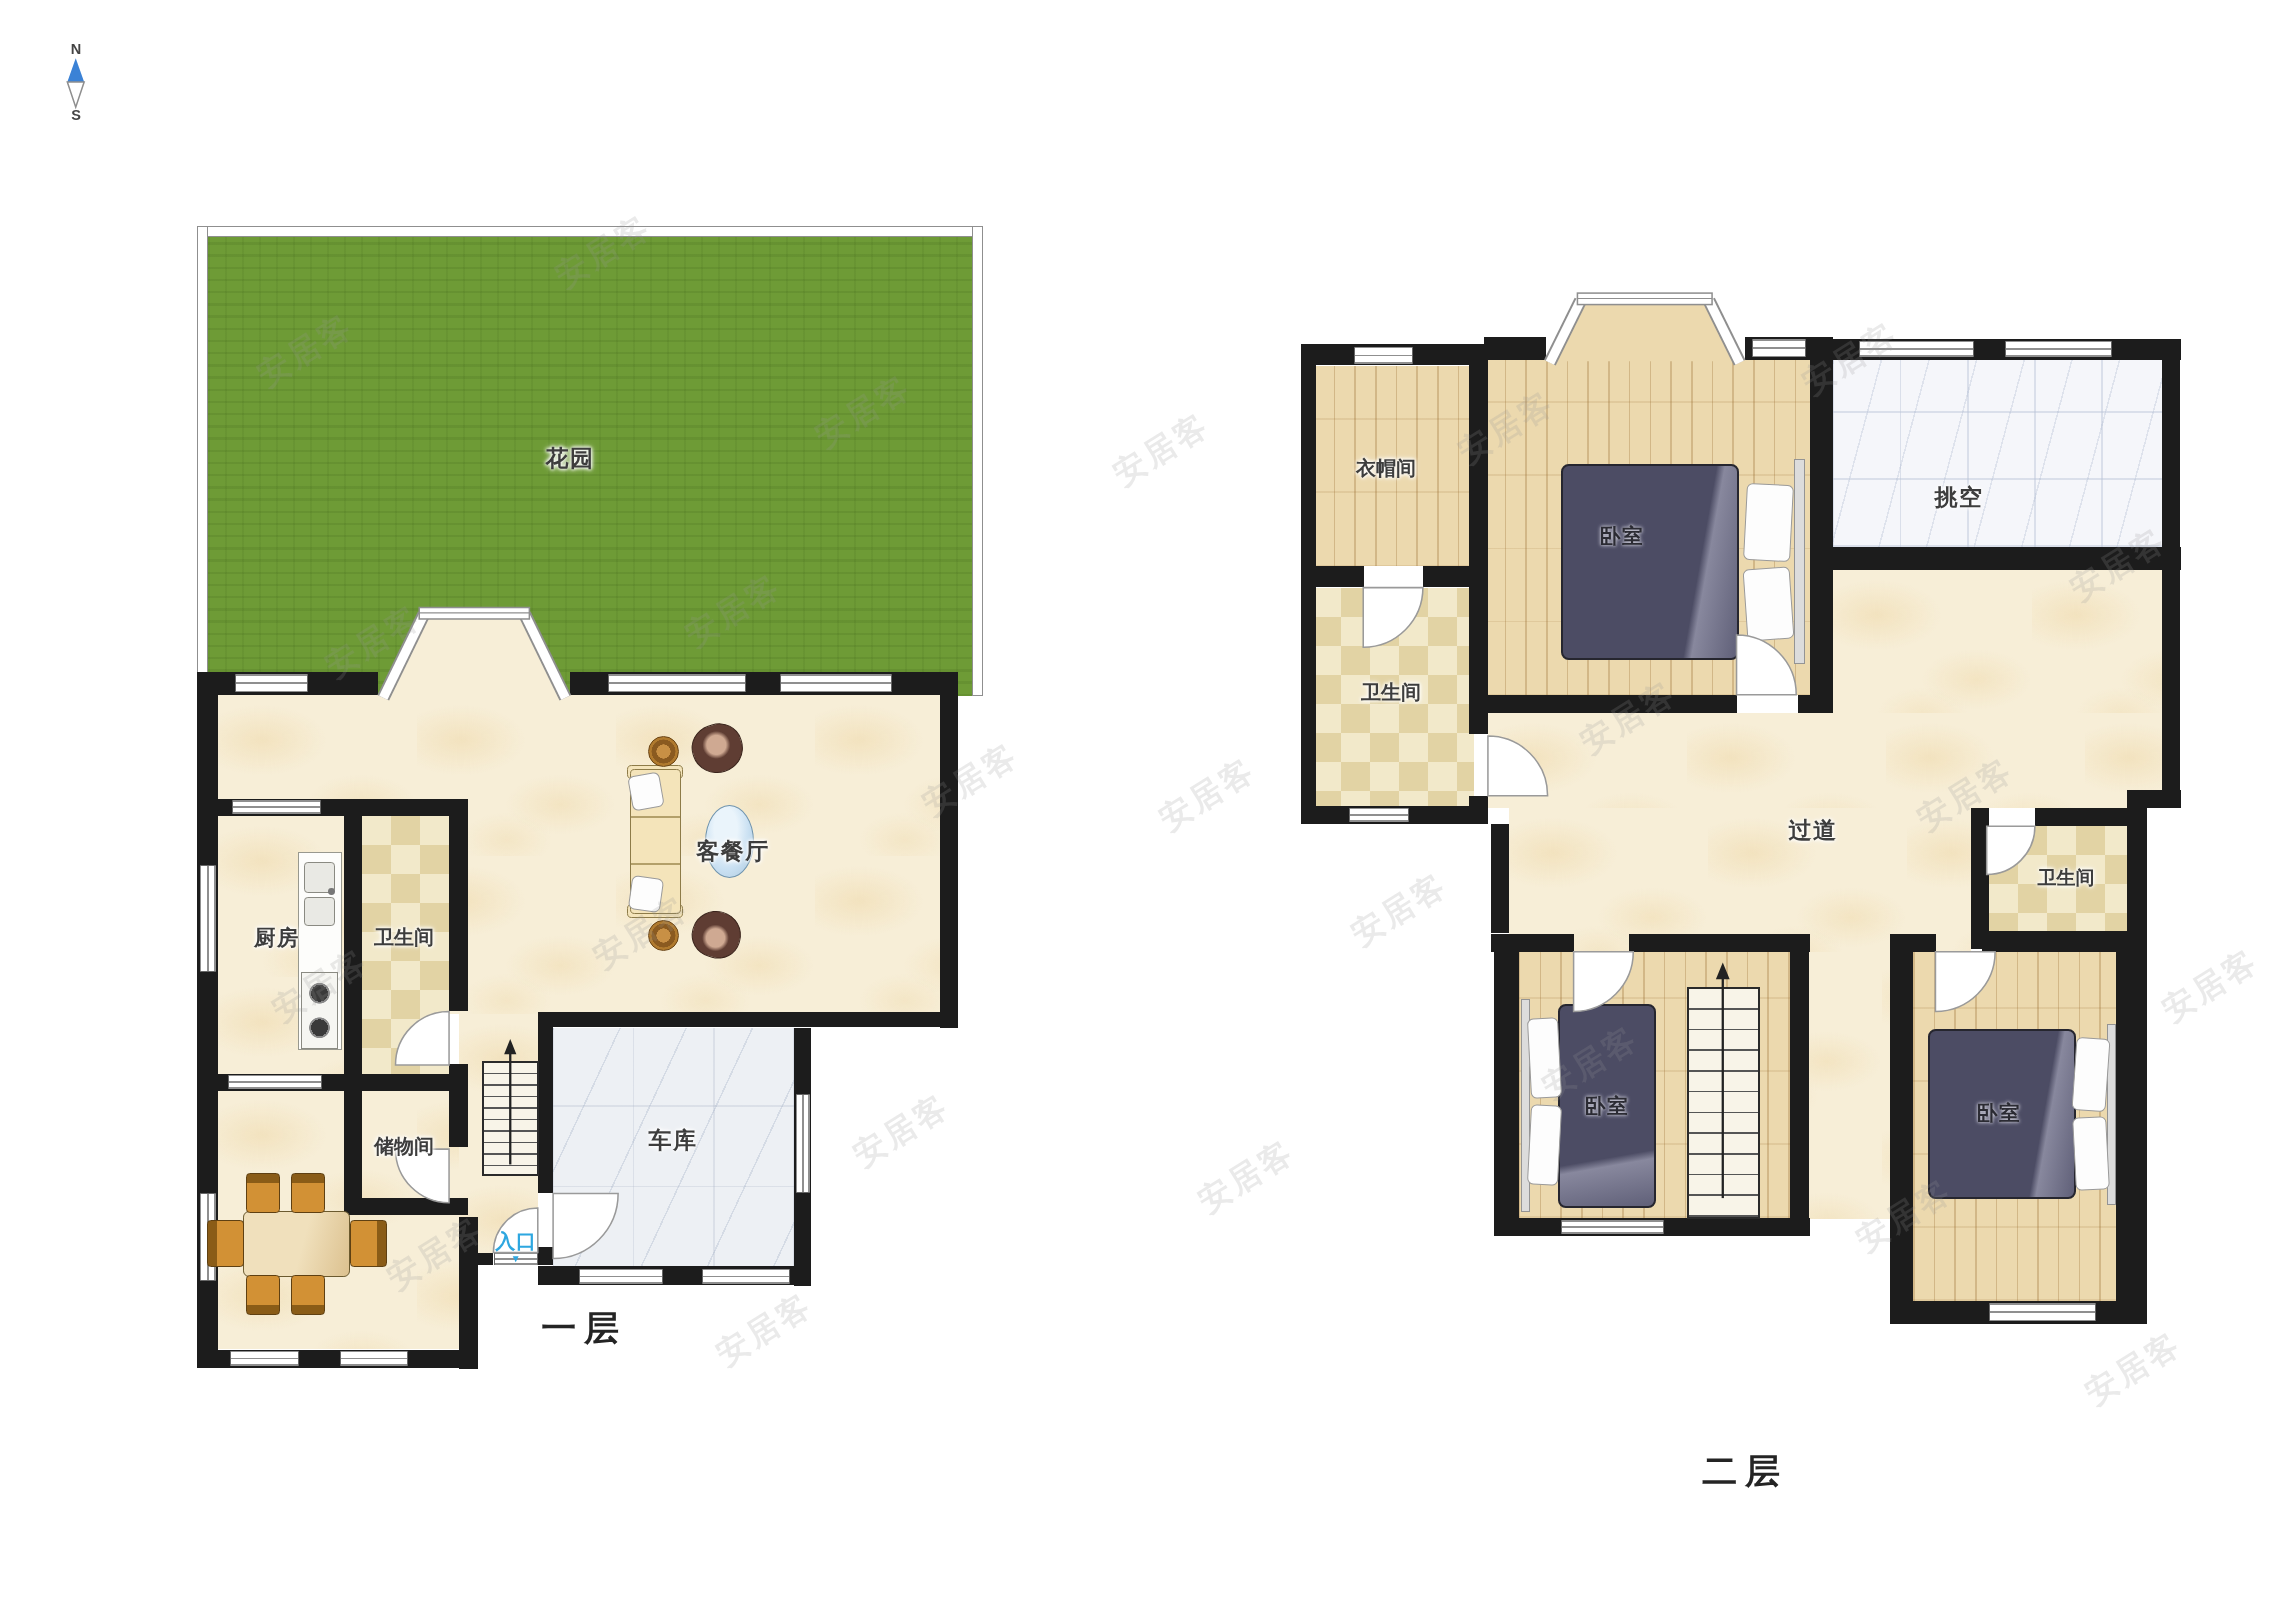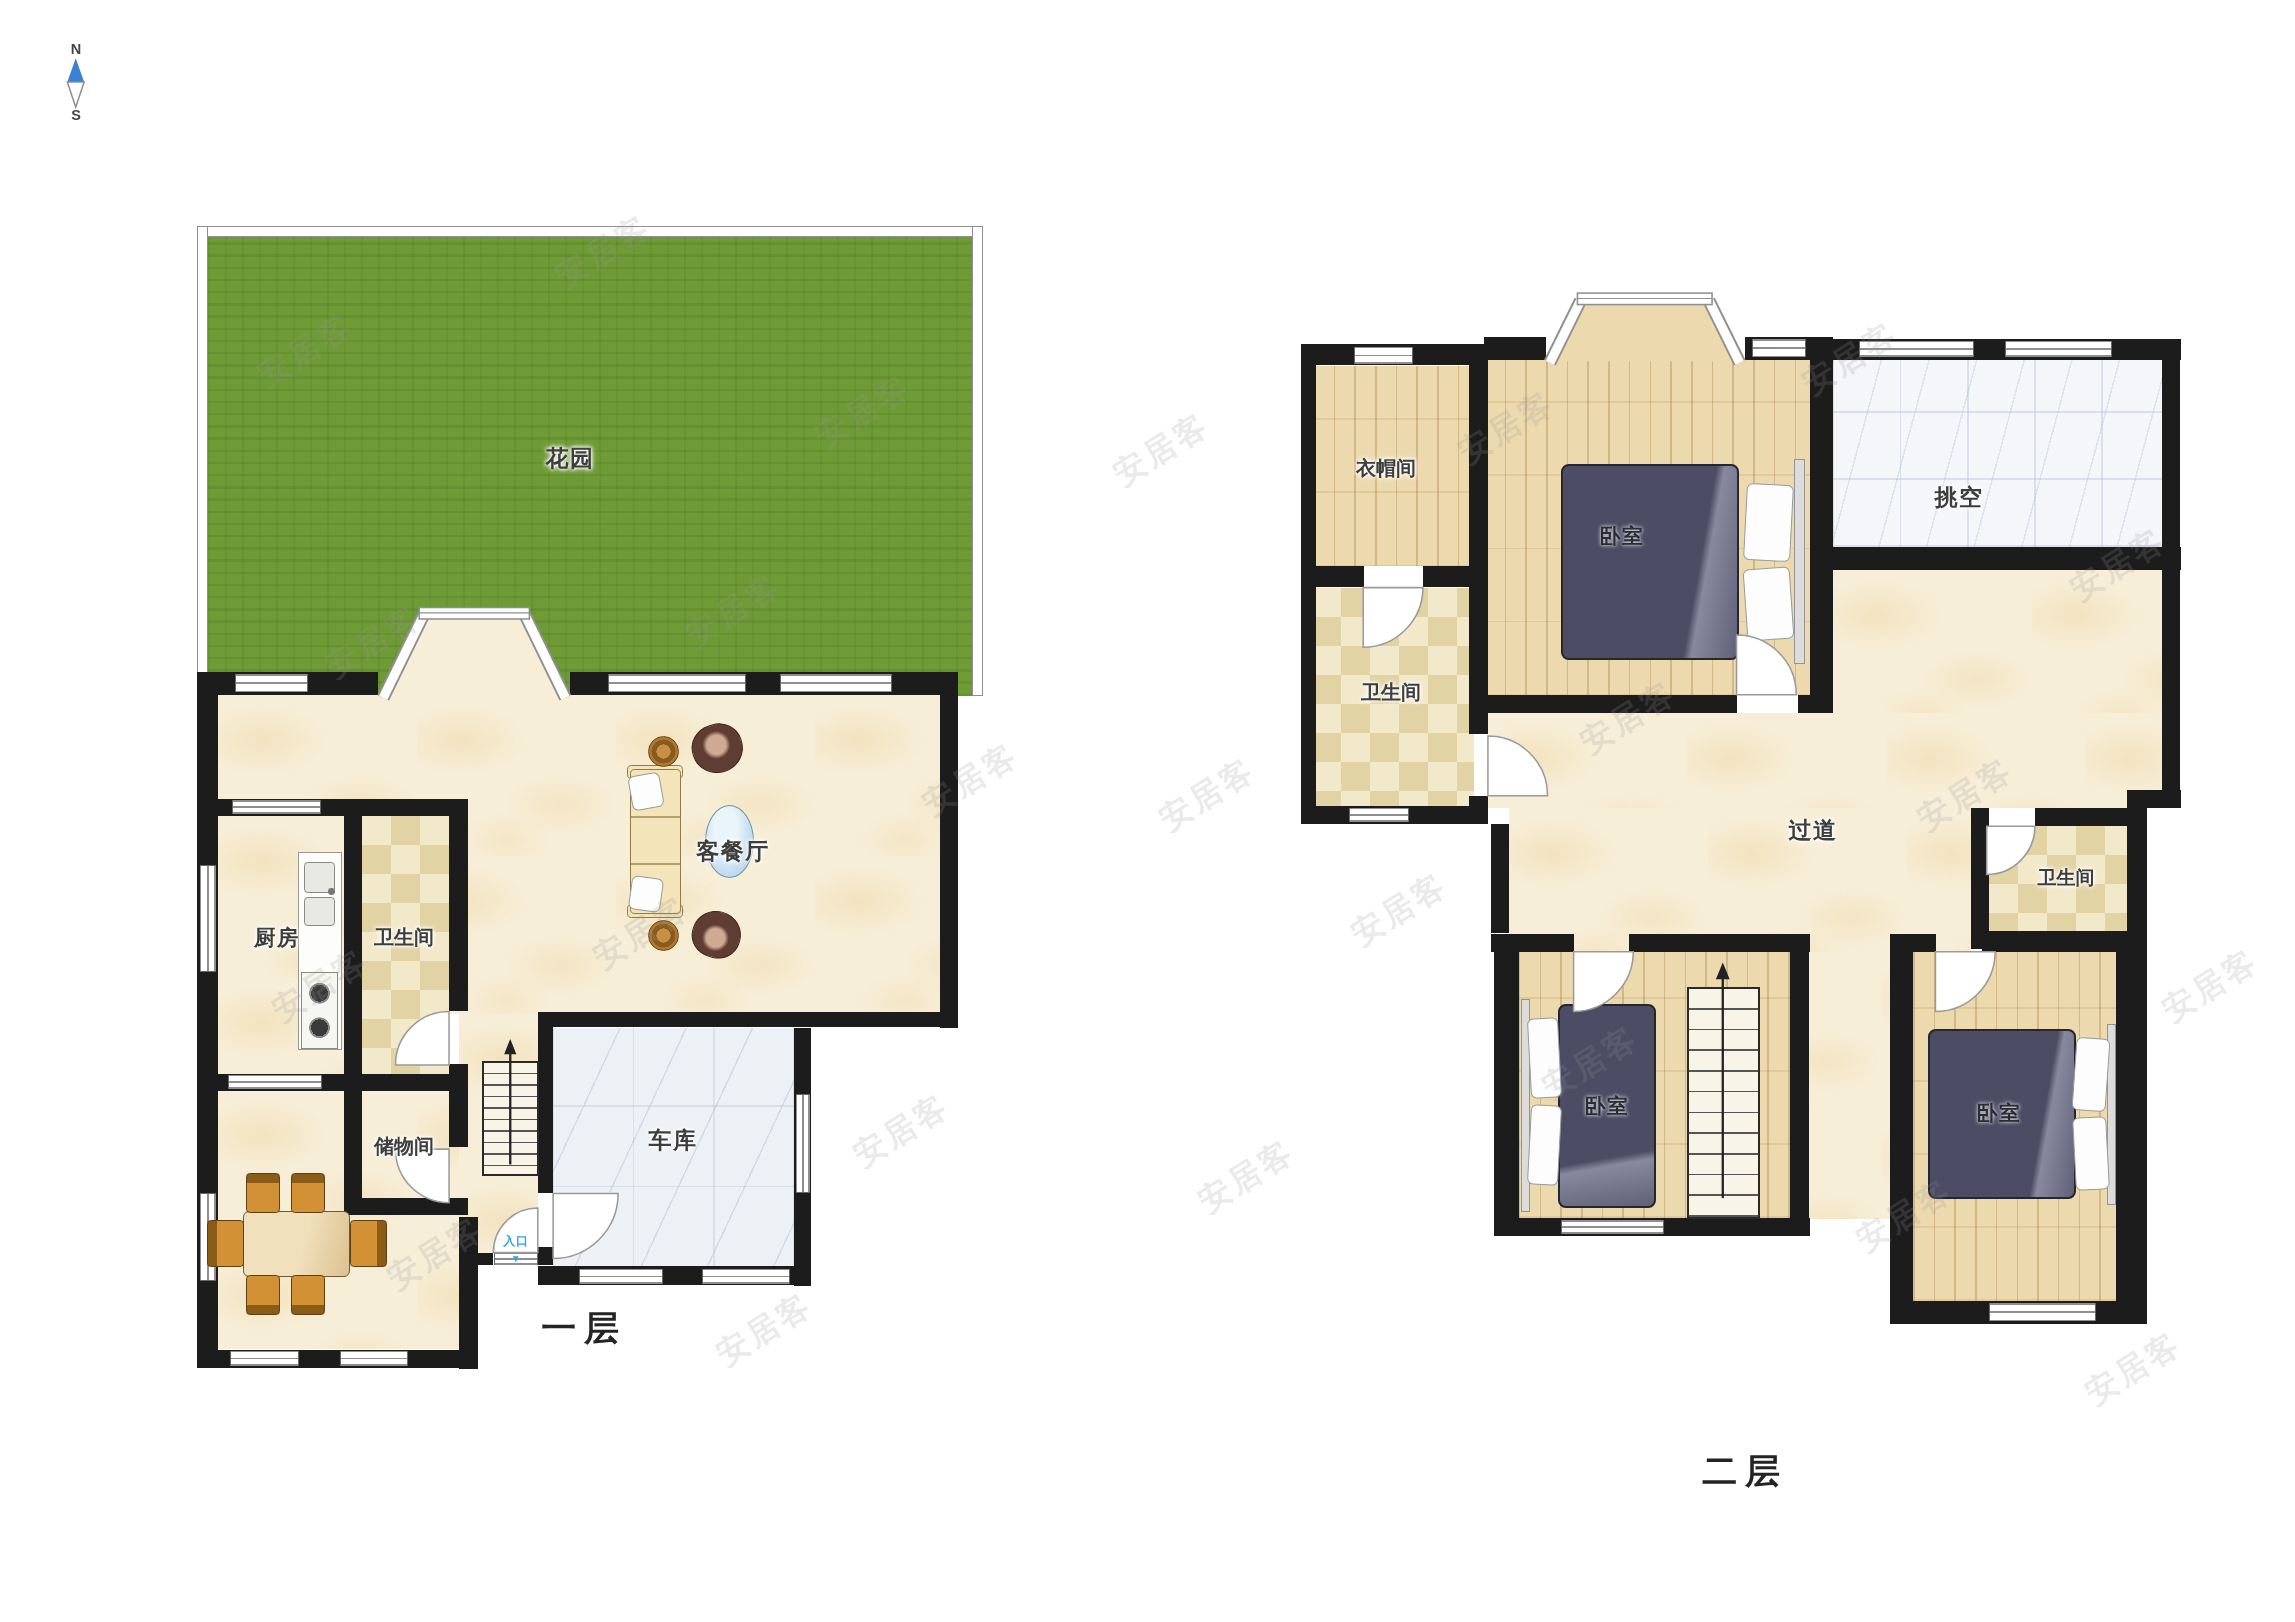--- a/index.html
+++ b/index.html
@@ -35,21 +35,21 @@
                      repeating-linear-gradient(0deg,rgba(185,195,215,.45) 0 1.5px,transparent 1.5px 67px),
                      repeating-linear-gradient(90deg,rgba(185,195,215,.45) 0 1.5px,transparent 1.5px 67px);}
   .stairs{background:#f8f4e8;border:2.3px solid #2a2a2a;box-sizing:border-box;}
   .st15{background-image:repeating-linear-gradient(to bottom,transparent 0 10px,#555 10px 11.5px);}
   .st27{background-image:repeating-linear-gradient(to bottom,transparent 0 19px,#555 19px 20.7px);}
   .label{position:absolute;transform:translate(-50%,-50%);color:#3d3d3d;font-weight:bold;font-size:23px;
     white-space:nowrap;letter-spacing:1.5px;
     text-shadow:0 0 3.8px #fff,0 0 3.8px #fff,0 0 6.1px #fff;}
   .label.big{font-size:35px;letter-spacing:7.7px;color:#242424;text-shadow:none;}
   .label.onbed{color:#2b2b33;text-shadow:0 0 3.1px #cfcfda,0 0 4.6px #bfbfce;font-size:20.7px;}
-  .label.blue{color:#2ea7e0;font-size:12px;text-shadow:none;letter-spacing:0.8px;}
+  .label.blue{color:#2ea7e0;font-size:20px;text-shadow:none;letter-spacing:0.8px;}
   .furn{position:absolute;box-sizing:border-box;}
   .pillow{background:#fdfdfd;border:1.5px solid #9a9a9a;border-radius:6.1px;}
   .bed{background:#4c4c64;border:2.3px solid #26262f;border-radius:7.7px;
     background-image:linear-gradient(100deg,transparent 0 74%,rgba(185,185,205,.55) 78%,rgba(120,120,145,.45) 100%);}
   .chair{background:#d29135;border:1.5px solid #5f4012;border-radius:3.8px;}
   .wm{position:absolute;color:rgba(150,150,150,.20);font-size:32px;font-weight:bold;
     transform:rotate(-32deg);letter-spacing:3.1px;pointer-events:none;}
   svg.overlay{position:absolute;left:0;top:0;pointer-events:none;}
   .compass-letter{position:absolute;transform:translate(-50%,-50%);font-size:14.5px;color:#444;font-weight:bold;}
 </style>

